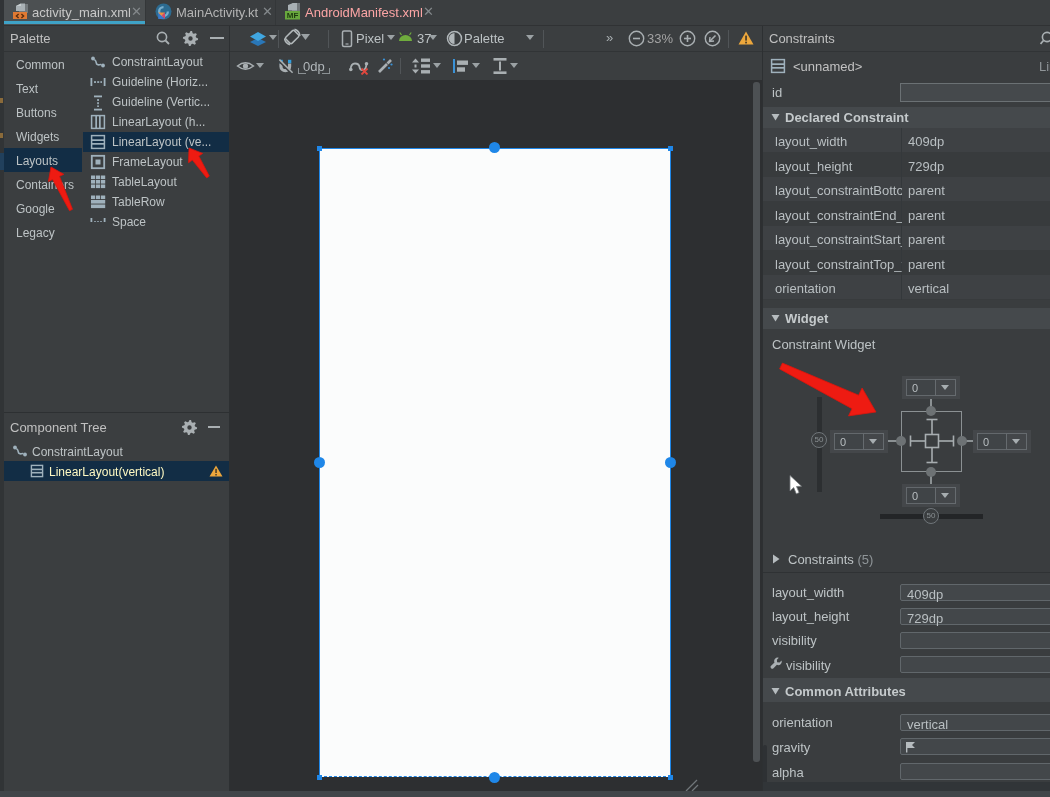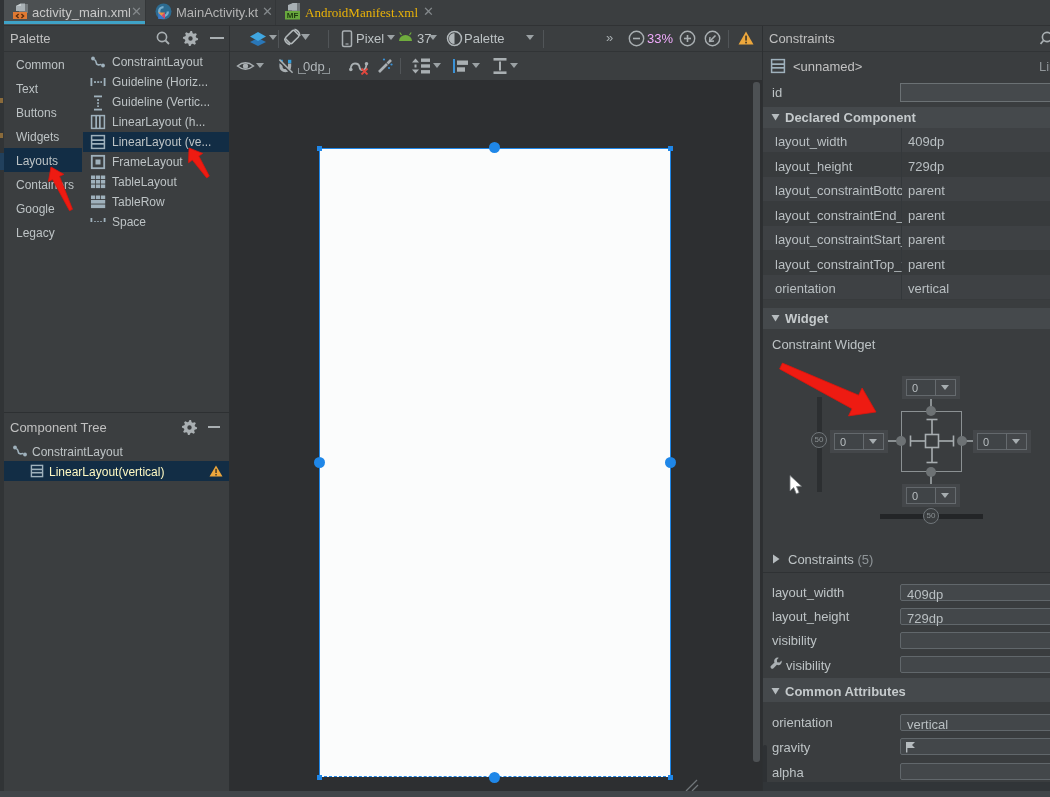--- a/index.html
+++ b/index.html
@@ -59,21 +59,21 @@
 
 <div class="abs" style="left:275px;top:0;width:162px;height:25px;background:#3b3e40;border-left:1px solid #343739;"></div>
 <div class="abs" style="left:284px;top:2px;width:18px;height:18px;text-align:right;">
   <svg width="18" height="18">
     <rect x="8" y="1" width="8" height="8" fill="#73797c"></rect>
     <polygon points="4,8.5 4,3 9,1 13,1 13,8.5" fill="#a9b1b5"></polygon>
     <rect x="1" y="9" width="15" height="8.5" fill="#68a73d"></rect>
     <text x="8.5" y="16" font-size="8" font-weight="bold" fill="#1d3a10" text-anchor="middle" font-family="Liberation Sans">MF</text>
   </svg>
 </div>
-<div class="abs txt" style="left:305px;top:5px;font-size:13px;color:#eab308;font-family:Liberation Serif, serif;">AndroidManifest.xml</div>
+<div class="abs txt" style="left:305px;top:5px;font-size:13px;color:#fca5a5;">AndroidManifest.xml</div>
 <div class="abs txt" style="left:423px;top:4px;font-size:13px;color:#84898c;">✕</div>
 
 <div class="abs" id="row2" style="left:0;top:26px;width:1050px;height:26px;background:#3b3e40;border-bottom:1px solid #313436;box-sizing:border-box;"></div>
 <div class="abs txt" style="left:10px;top:31px;font-size:13px;color:#c0c0c0;">Palette</div>
 
 <div class="abs" style="left:155px;top:30px;">
   <svg width="17" height="17">
       <circle cx="7" cy="7" r="4.6" fill="none" stroke="#a9afb2" stroke-width="1.6"></circle>
       <line x1="10.5" y1="10.5" x2="14" y2="14" stroke="#a9afb2" stroke-width="1.8"></line>
     </svg>
@@ -152,21 +152,21 @@
   </div>
 <div class="abs" style="left:543px;top:30px;width:1px;height:18px;background:#515558;"></div>
 
 <div class="abs txt" style="left:606px;top:30px;font-size:13px;color:#a9afb2;">»</div>
 <div class="abs" style="left:628px;top:30px;">
   <svg width="17" height="17">
       <circle cx="8.5" cy="8.5" r="7.2" fill="none" stroke="#a9afb2" stroke-width="1.4"></circle>
       <line x1="5" y1="8.5" x2="12" y2="8.5" stroke="#a9afb2" stroke-width="1.6"></line>
     </svg>
 </div>
-<div class="abs txt" style="left:647px;top:31px;font-size:13px;color:#f0abfc;">33%</div>
+<div class="abs txt" style="left:647px;top:31px;font-size:13px;color:#a3a3a3;">33%</div>
 <div class="abs" style="left:679px;top:30px;">
   <svg width="17" height="17">
       <circle cx="8.5" cy="8.5" r="7.2" fill="none" stroke="#a9afb2" stroke-width="1.4"></circle>
       <line x1="5" y1="8.5" x2="12" y2="8.5" stroke="#a9afb2" stroke-width="1.6"></line>
       <line x1="8.5" y1="5" x2="8.5" y2="12" stroke="#a9afb2" stroke-width="1.6"></line>
     </svg>
 </div>
 <div class="abs" style="left:704px;top:30px;">
   <svg width="17" height="17">
       <circle cx="8.5" cy="8.5" r="7.2" fill="none" stroke="#a9afb2" stroke-width="1.4"></circle>
@@ -441,21 +441,21 @@
 
 <div class="abs txt" style="left:772px;top:85px;font-size:13px;color:#bdc3c5;">id</div>
 <div class="abs" style="left:900px;top:83px;width:156px;height:19px;background:#45494c;border:1px solid #6b7174;box-sizing:border-box;"></div>
 
 <div class="abs" style="left:763px;top:107px;width:287px;height:21px;background:#45494c;"></div>
 <div class="abs" style="left:771px;top:113px;">
     <svg width="9" height="8">
       <polygon points="0.5,1 8.5,1 4.5,7.5" fill="#b6bcbf"></polygon>
     </svg>
   </div>
-<div class="abs txt" style="left:785px;top:110px;font-size:13px;font-weight:bold;color:#c5cacc;">Declared Component</div>
+<div class="abs txt" style="left:785px;top:110px;font-size:13px;font-weight:bold;color:#c5cacc;">Declared Constraint</div>
 
 <div class="abs" id="declrows" style="left:763px;top:128px;width:287px;height:172px;background:repeating-linear-gradient(180deg,#3e4144 0px,#3e4144 24.5px,#383b3d 24.5px,#383b3d 49px);"></div>
 <div class="abs" style="left:901px;top:128px;width:1px;height:172px;background:#34383b;"></div>
 <div class="abs" style="left:775px;top:130px;width:127px;height:170px;overflow:hidden;font-size:13px;color:#b9bfc2;line-height:24.5px;white-space:nowrap;">layout_width<br>layout_height<br>layout_constraintBottom<br>layout_constraintEnd_to<br>layout_constraintStart_t<br>layout_constraintTop_to<br>orientation</div>
 <div class="abs txt" style="left:908px;top:130px;font-size:13px;color:#b9bfc2;line-height:24.5px;">409dp<br>729dp<br>parent<br>parent<br>parent<br>parent<br>vertical</div>
 
 <div class="abs" style="left:763px;top:308px;width:287px;height:21px;background:#45494c;"></div>
 <div class="abs" style="left:771px;top:314px;">
     <svg width="9" height="8">
       <polygon points="0.5,1 8.5,1 4.5,7.5" fill="#b6bcbf"></polygon>

